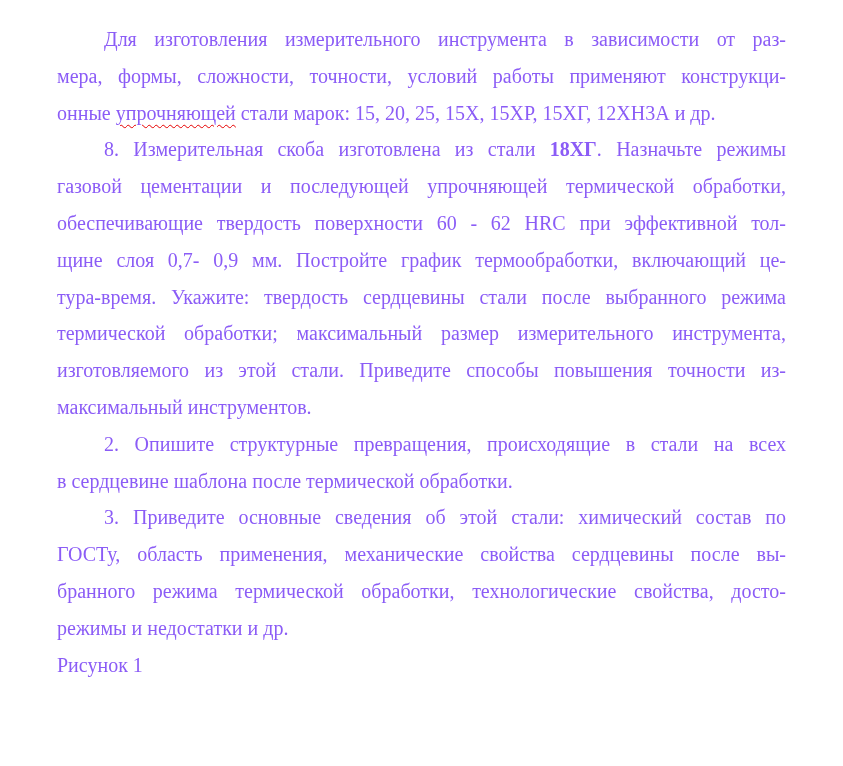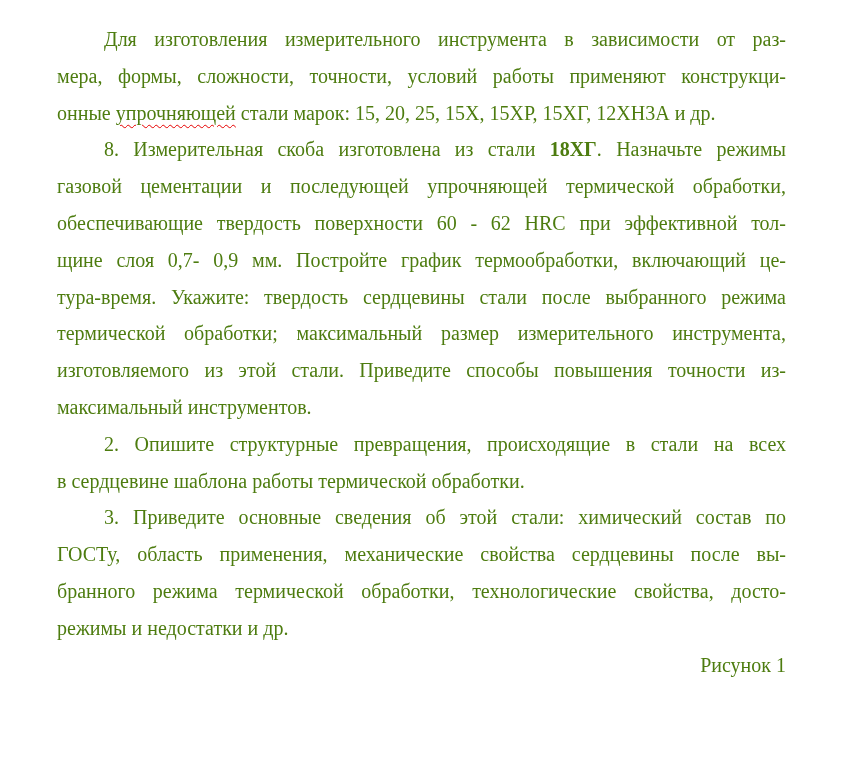--- a/index.html
+++ b/index.html
@@ -5,21 +5,21 @@
   * { margin: 0; padding: 0; box-sizing: border-box; }
   html, body { background: #ffffff; }
   .page {
     position: relative;
     width: 843px;
     height: 766px;
     background: #ffffff;
     padding: 21px 57px 0 57px;
     font-family: "Liberation Serif", "DejaVu Serif", serif;
     font-size: 20px;
-    color: #4d7c0f;
+    color: #8b5cf6;
     overflow: hidden;
   }
   .para { margin: 0; }
   .line {
     line-height: 36.8px;
     height: 36.8px;
     text-align: justify;
     text-align-last: justify;
     white-space: nowrap;
     overflow: hidden;
@@ -30,21 +30,21 @@
   .misspelled {
     text-decoration-line: underline;
     text-decoration-style: wavy;
     text-decoration-color: #e60000;
     text-decoration-thickness: 1px;
     text-underline-offset: 4px;
   }
   .caption {
     line-height: 36.8px;
     height: 36.8px;
-    text-align: right;
+    text-align: left;
   }
 </style>
 </head>
 <body>
 
 <div class="page">
   <div id="doc-body">
       <div class="para">
         <div class="line first"><span>Для изготовления измерительного инструмента в зависимости от раз-</span></div>
         <div class="line"><span>мера, формы, сложности, точности, условий работы применяют конструкци-</span></div>
@@ -55,21 +55,21 @@
         <div class="line"><span>газовой цементации и последующей упрочняющей термической обработки,</span></div>
         <div class="line"><span>обеспечивающие твердость поверхности 60 - 62 HRC при эффективной тол-</span></div>
         <div class="line"><span>щине слоя 0,7- 0,9 мм. Постройте график термообработки, включающий це-</span></div>
         <div class="line"><span>тура-время. Укажите: твердость сердцевины стали после выбранного режима</span></div>
         <div class="line"><span>термической обработки; максимальный размер измерительного инструмента,</span></div>
         <div class="line"><span>изготовляемого из этой стали. Приведите способы повышения точности из-</span></div>
         <div class="line last"><span>максимальный инструментов.</span></div>
       </div>
       <div class="para">
         <div class="line first"><span>2. Опишите структурные превращения, происходящие в стали на всех</span></div>
-        <div class="line last"><span>в сердцевине шаблона работы термической обработки.</span></div>
+        <div class="line last"><span>в сердцевине шаблона после термической обработки.</span></div>
       </div>
       <div class="para">
         <div class="line first"><span>3. Приведите основные сведения об этой стали: химический состав по</span></div>
         <div class="line"><span>ГОСТу, область применения, механические свойства сердцевины после вы-</span></div>
         <div class="line"><span>бранного режима термической обработки, технологические свойства, досто-</span></div>
         <div class="line last"><span>режимы и недостатки и др.</span></div>
       </div>
     </div>
   <div class="caption">Рисунок 1</div>
 </div>

